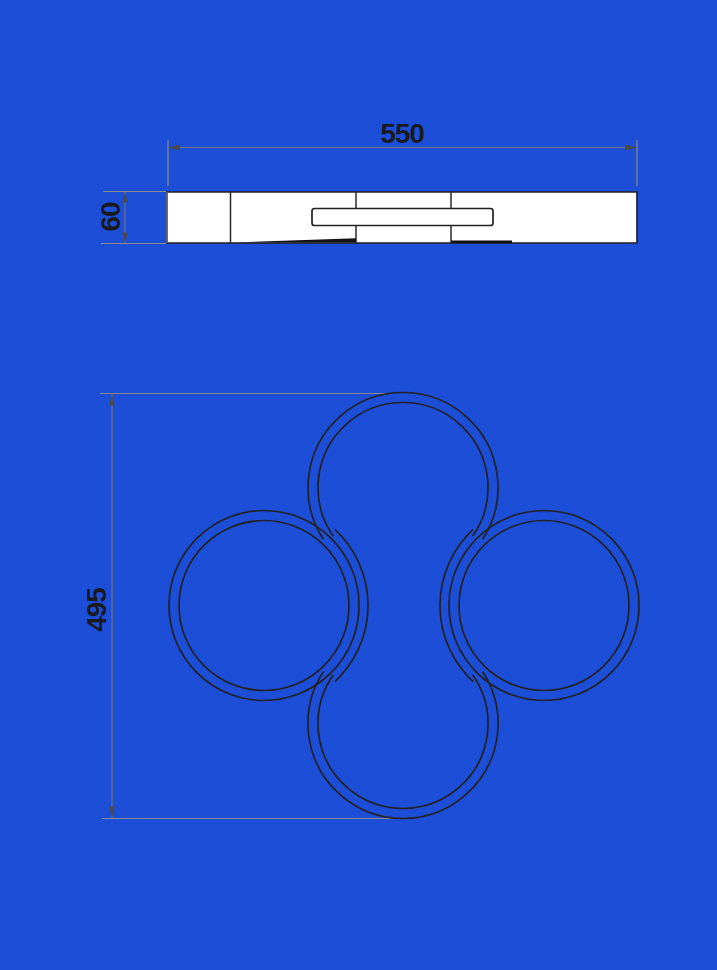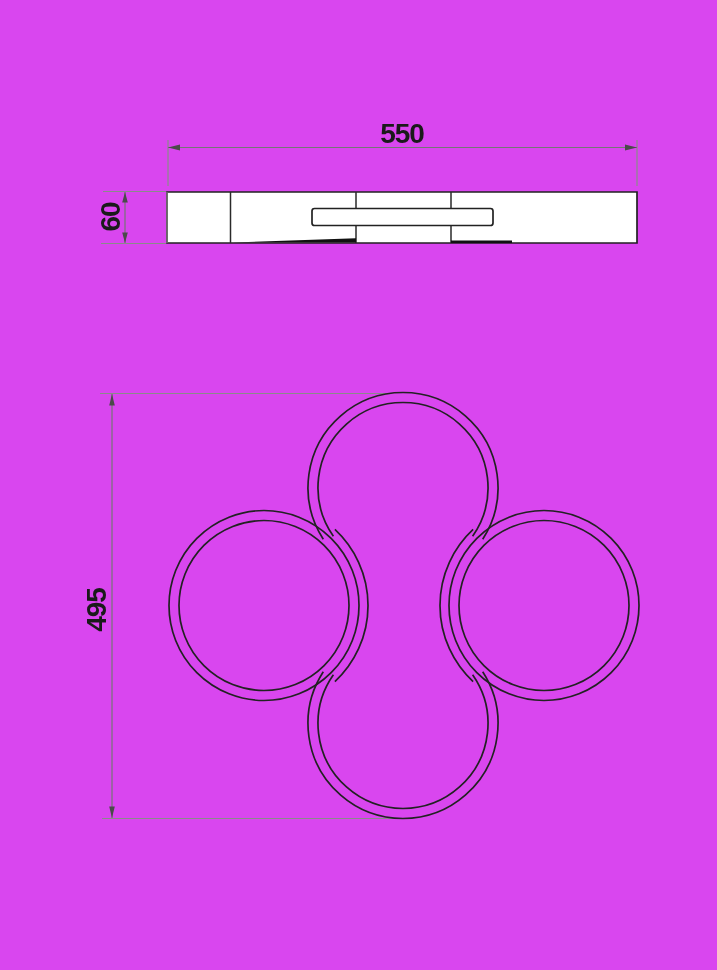--- a/index.html
+++ b/index.html
@@ -1,16 +1,16 @@
 <!DOCTYPE html>
 <html><head>
 <meta charset="utf-8">
 <style>
   html,body{margin:0;padding:0;background:#ffffff;}
-  .stage{position:relative;width:717px;height:970px;background:#d946ef;overflow:hidden;
+  .stage{position:relative;width:717px;height:970px;background:#1d4ed8;overflow:hidden;
          font-family:"Liberation Sans", sans-serif;}
   svg{display:block;}
   
   .outline{stroke:#222222;stroke-width:1.7;fill:none;stroke-linecap:butt;}
   .outline-thin{stroke:#2a2a2a;stroke-width:1.5;fill:none;}
   .edge-faint{stroke:#9a9a9a;stroke-width:1;fill:none;}
   .dimline{stroke:#757575;stroke-width:1.2;fill:none;}
   .extline{stroke:#8a8a8a;stroke-width:1.2;fill:none;}
   .arrow{fill:#4a4a4a;stroke:none;}
   .solidfill{fill:#111111;stroke:none;}

